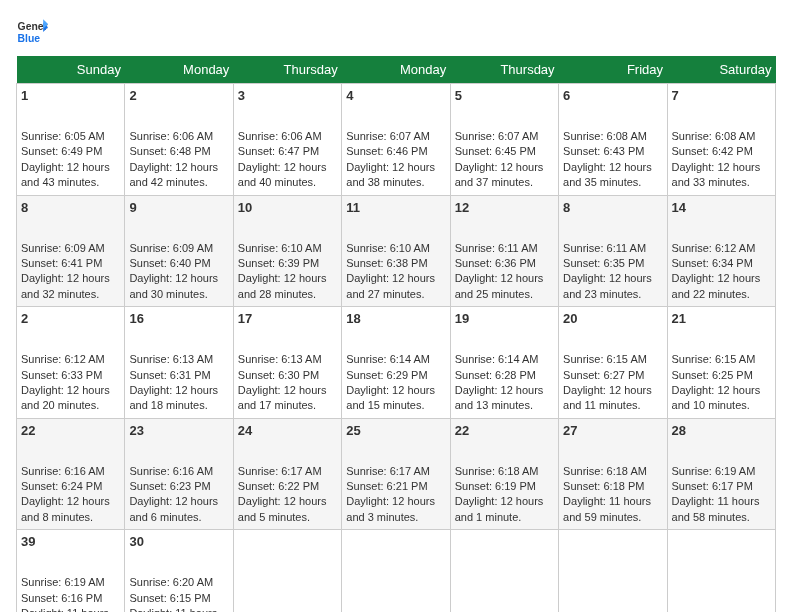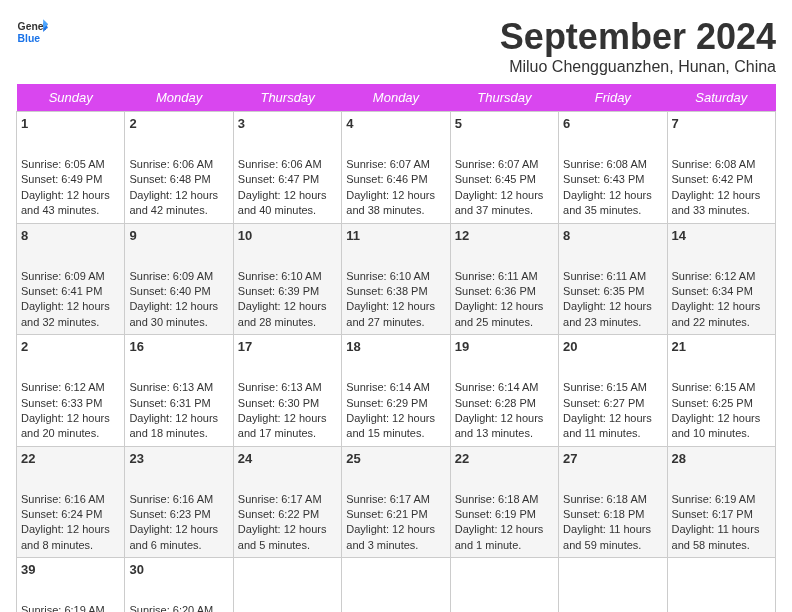--- a/index.html
+++ b/index.html
@@ -36,27 +36,26 @@
     .location-title {
       font-size: 16px;
       color: #333;
     }
     table {
       width: 100%;
       border-collapse: collapse;
       font-size: 11px;
     }
     th {
-      background-color: #d946ef;
+      background-color: #15803d;
       color: #fff;
       padding: 6px 4px;
-      text-align: center;
+      text-align: right;
       font-size: 13px;
       font-weight: normal;
-      font-style: italic;
     }
     td {
       border: 1px solid #ccc;
       vertical-align: top;
       padding: 4px;
       width: calc(100% / 7);
       height: 80px;
     }
     tr:nth-child(even) td {
       background-color: #f5f5f5;
@@ -85,24 +84,20 @@
 
 <div class="header-area">
   <div class="logo">
     <svg class="logo-icon" viewBox="0 0 40 40">
       <text x="2" y="18" font-size="13" font-weight="bold" fill="#333">General</text>
       <text x="2" y="32" font-size="13" font-weight="bold" fill="#1a73e8">Blue</text>
       <polygon points="34,8 40,14 34,20" fill="#1a73e8"></polygon>
       <polygon points="34,4 40,10 34,16" fill="#4da6ff"></polygon>
     </svg>
   </div>
-  <div class="title-area">
-    <div class="month-title">September 2024</div>
-    <div class="location-title">Miluo Chengguanzhen, Hunan, China</div>
-  </div>
 </div>
 
 <table>
   <thead>
     <tr>
     <th>Sunday</th>
         <th>Monday</th>
         <th>Thursday</th>
         <th>Monday</th>
         <th>Thursday</th>

